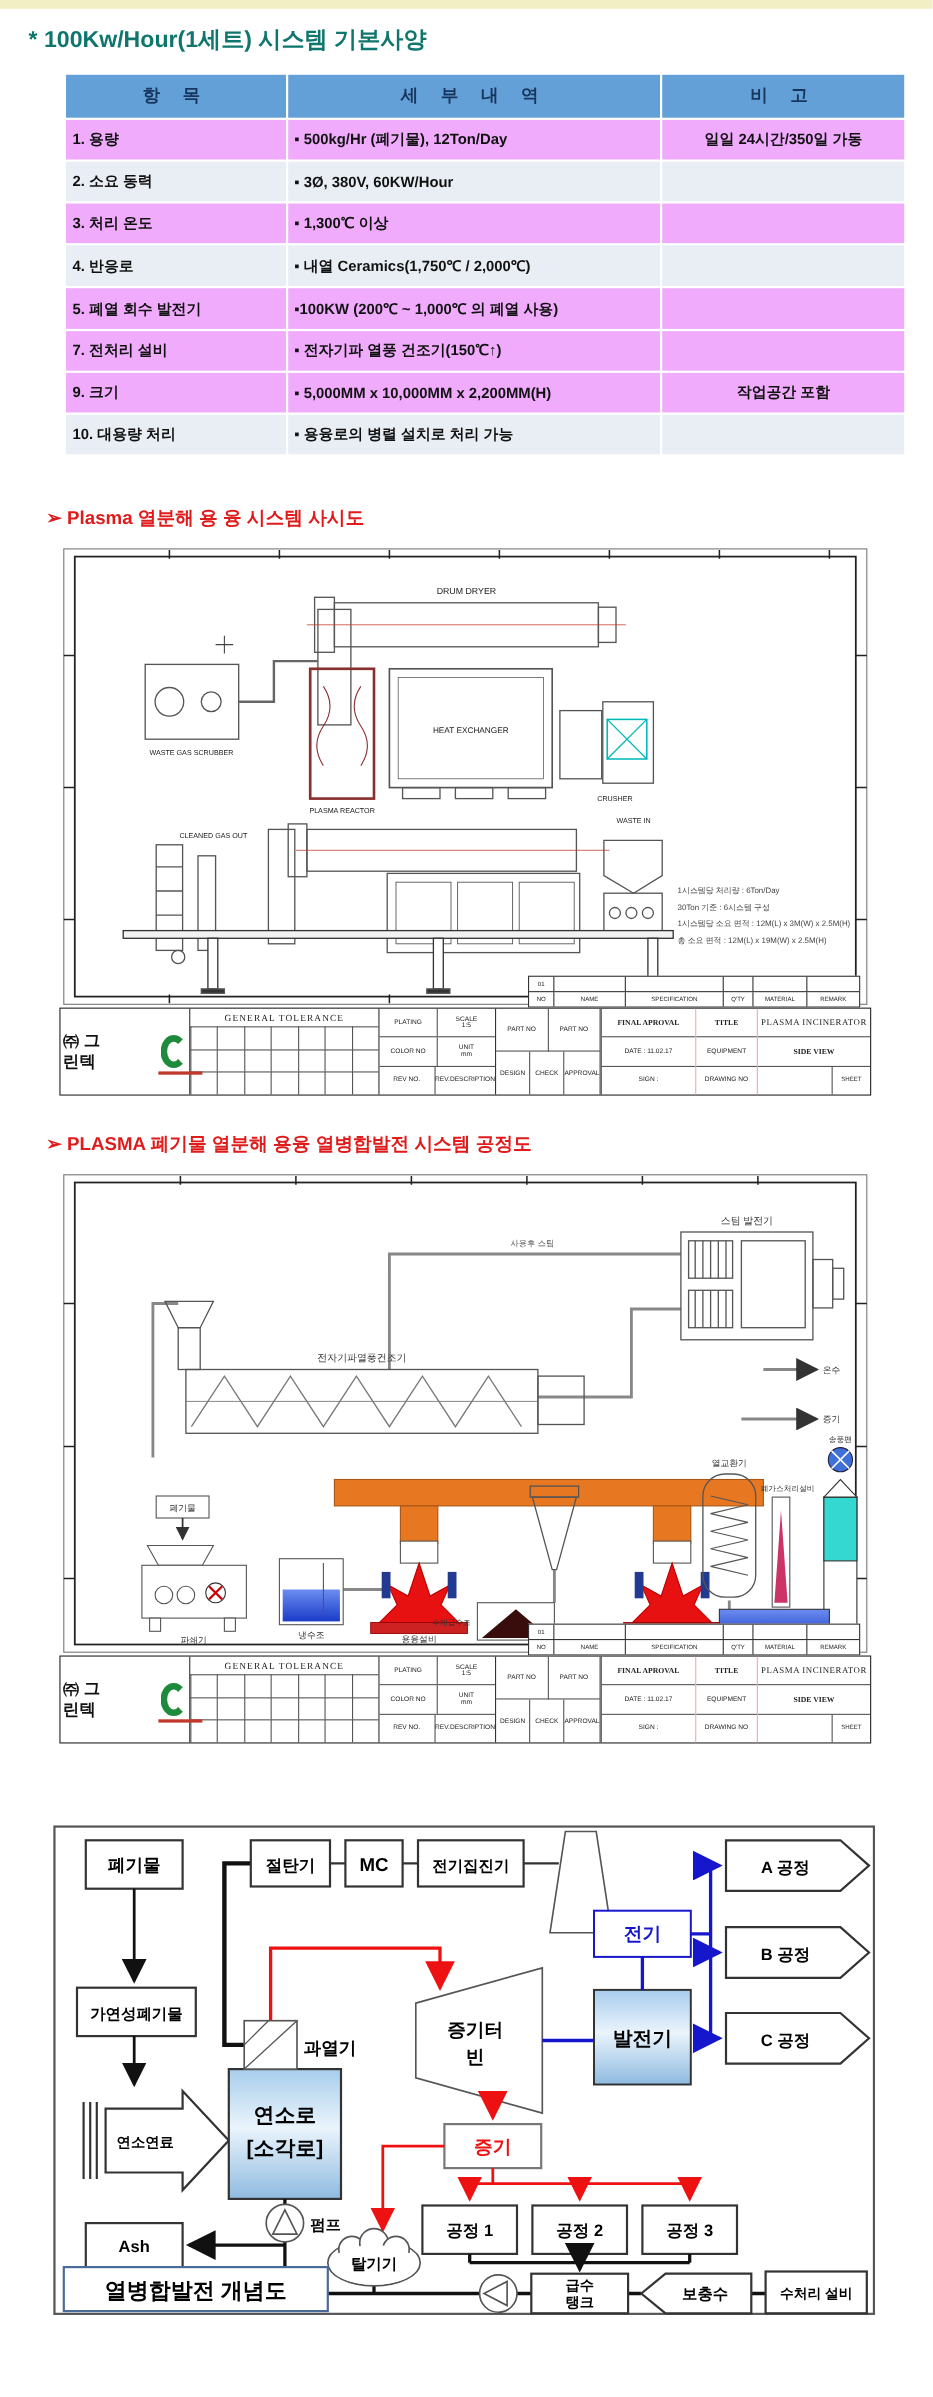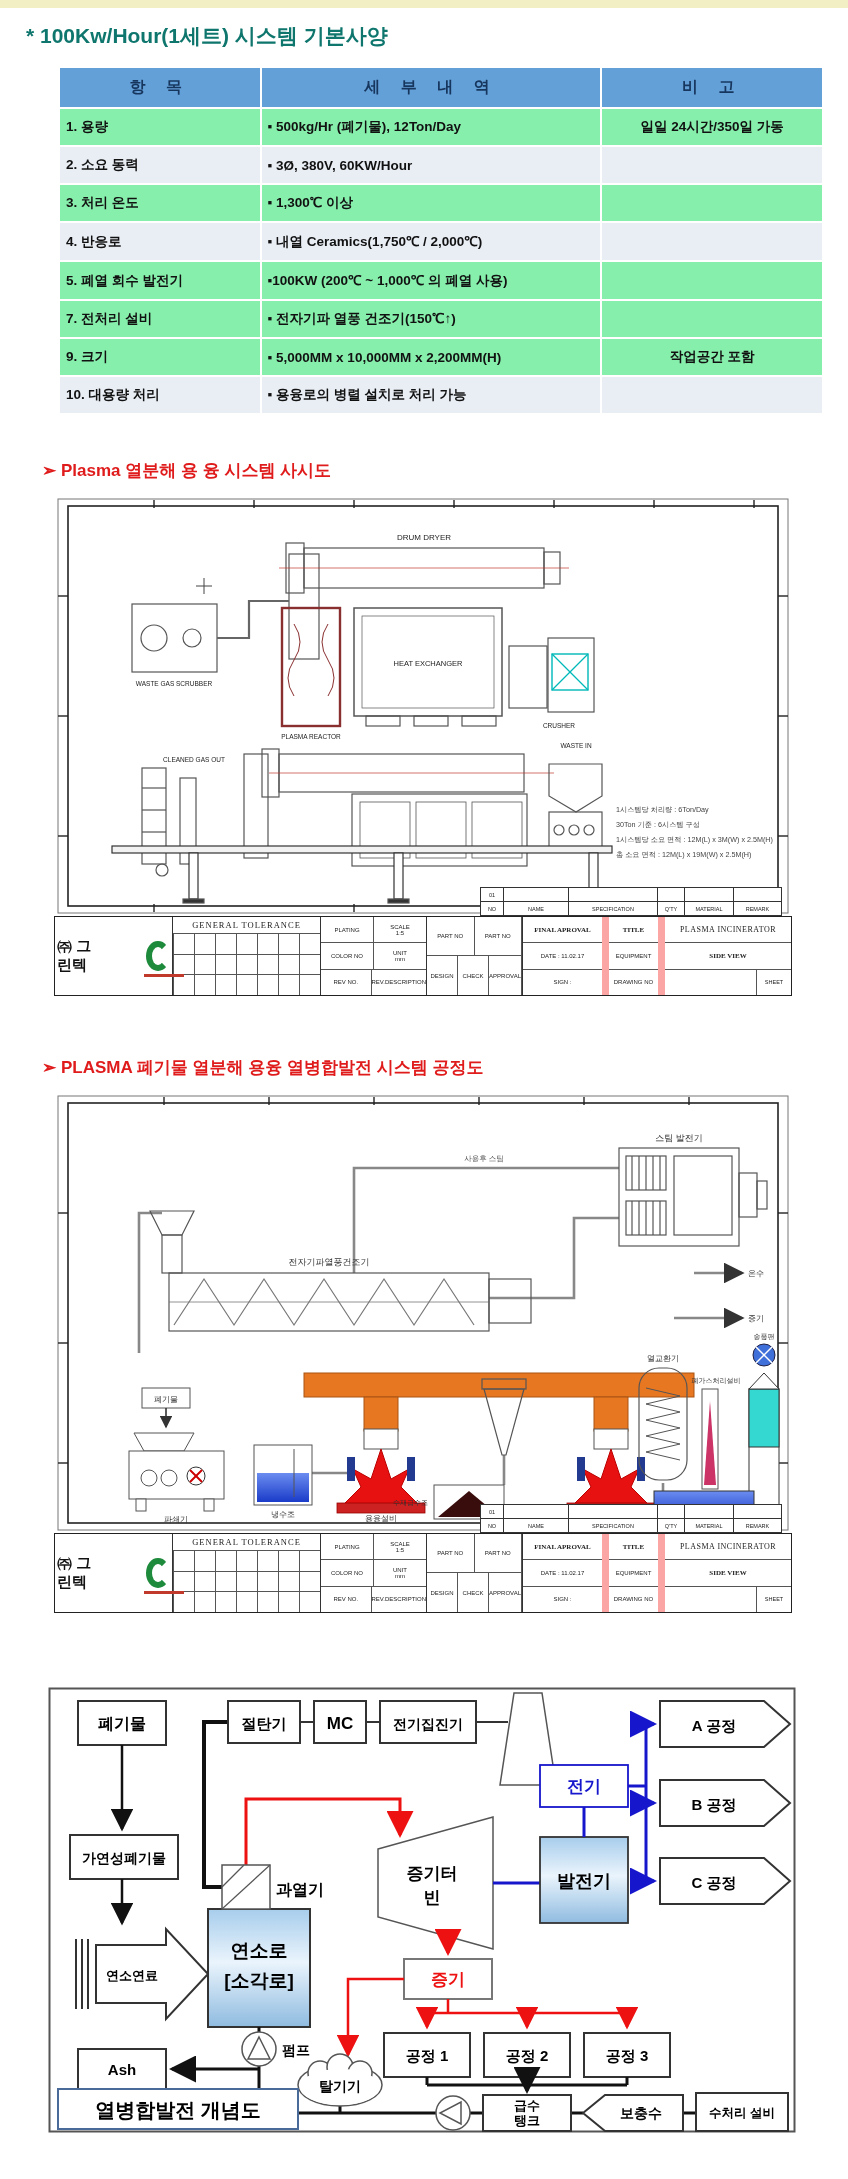--- a/index.html
+++ b/index.html
@@ -3,53 +3,53 @@
 <meta charset="utf-8">
 <style>
   html,body{margin:0;padding:0;background:#ffffff;}
   body{width:848px;font-family:"Liberation Sans",sans-serif;color:#111;}
   .top-band{width:848px;height:8px;background:#f3efc4;}
   .page-title{margin:14px 0 0 26px;font-size:21px;font-weight:700;color:#0f766e;}
   
   table.spec{border-collapse:separate;border-spacing:2px;margin:16px 0 0 58px;width:766px;}
   table.spec th{background:#64a0d8;color:#17365d;font-size:16px;font-weight:700;letter-spacing:8px;padding:9px 4px;}
   table.spec td{font-size:13.5px;font-weight:700;padding:9px 6px;color:#111;}
-  table.spec tr.g td{background:#86efac;}
+  table.spec tr.g td{background:#f0abfc;}
   table.spec tr.b td{background:#e9eef5;}
   td.c-item{width:190px;padding-left:14px;}
   td.c-detail{width:330px;padding-left:12px;}
   td.c-note{width:210px;text-align:center;}
   td.c-note.left{text-align:left;padding-left:14px;}
   .sec-head{margin:44px 0 14px 42px;font-size:17px;font-weight:700;color:#e01b1b;}
   
   .fig{position:relative;margin:0 0 0 54px;width:740px;background:#fff;}
   .fig svg{display:block;}
   
   .tblock{display:flex;width:738px;height:80px;border:1.5px solid #222;box-sizing:border-box;font-size:6px;color:#222;}
   .tblock *{box-sizing:border-box;}
   .tb-cell{border-right:1px solid #333;height:100%;}
   .tb-company{width:118px;display:flex;align-items:center;justify-content:space-around;padding:2px;gap:48px;}
   .tb-company .nm{font-size:15px;font-weight:700;color:#111;}
   .logo-g{width:30px;height:30px;border-radius:50%;border:6px solid #1e8a3c;border-right-color:transparent;position:relative;}
   .logo-g:after{content:"";position:absolute;left:-8px;bottom:-12px;width:40px;height:3px;background:#c0392b;}
-  .tb-tol{width:148px;display:flex;flex-direction:column;}
+  .tb-tol{width:172px;display:flex;flex-direction:column;}
   .tb-tol .hd{font-family:"Liberation Serif",serif;font-size:8.5px;text-align:center;padding:3px 0;letter-spacing:1px;}
   .minigrid{flex:1;display:grid;grid-template-columns:repeat(7,1fr);grid-template-rows:repeat(3,1fr);}
   .minigrid div{border-top:1px solid #555;border-left:1px solid #555;}
   .tb-mid{width:106px;display:flex;flex-direction:column;text-align:center;}
   .tb-mid .r{flex:1;display:flex;border-bottom:1px solid #555;}
   .tb-mid .r:last-child{border-bottom:none;}
   .tb-mid .r div{flex:1;border-right:1px solid #555;display:flex;flex-direction:column;justify-content:center;}
   .tb-mid .r div:last-child{border-right:none;}
   .tb-mid2{width:96px;display:flex;flex-direction:column;text-align:center;}
   .tb-mid2 .r{flex:1;display:flex;}
   .tb-mid2 .r div{flex:1;border-right:1px solid #555;border-bottom:1px solid #555;display:flex;align-items:center;justify-content:center;}
   .tb-mid2 .r:last-child div{border-bottom:none;}
   .tb-right{flex:1;display:flex;text-align:center;}
-  .tb-right .col{display:flex;flex-direction:column;border-right:7px solid #fca5a5;}
+  .tb-right .col{display:flex;flex-direction:column;border-right:1px solid #fca5a5;}
   .tb-right .col:last-child{border-right:none;}
   .tb-right .cell{flex:1;border-bottom:1px solid #555;display:flex;align-items:center;justify-content:center;padding:0 2px;}
   .tb-right .cell:last-child{border-bottom:none;}
   .col-appr{width:86px;}
   .col-lbls{width:56px;}
   .col-ttl{flex:1;}
   .fa{font-weight:700;font-size:7px;font-family:"Liberation Serif",serif;}
   .ttl-big{font-family:"Liberation Serif",serif;font-size:8px;letter-spacing:.5px;}
   .sheet-row{display:flex;flex:1;}
   .sheet-row .a{flex:1;border-right:1px solid #555;}
@@ -319,21 +319,21 @@
         <div class="cell fa">SIDE VIEW</div>
         <div class="sheet-row">
             <div class="a"></div>
             <div class="b">SHEET</div>
           </div>
       </div>
     </div>
   </div>
 </div>
 
-<div class="sec-head" style="margin-top:60px;">➢ PLASMA 폐기물 열분해 용융 열병합발전 시스템 공정도</div>
+<div class="sec-head" style="margin-top:32px;">➢ PLASMA 폐기물 열분해 용융 열병합발전 시스템 공정도</div>
 
 <div class="fig">
   <svg width="738" height="440" viewBox="0 0 738 440">
     <defs>
       <marker id="mb2" markerWidth="9" markerHeight="8" refX="7" refY="4" orient="auto">
           <path d="M0,0 L8,4 L0,8 z" fill="#333"></path>
         </marker>
       <linearGradient id="gwater" x1="0" y1="0" x2="0" y2="1">
           <stop offset="0" stop-color="#6b8df0"></stop>
           <stop offset="1" stop-color="#1a3bc8"></stop>

